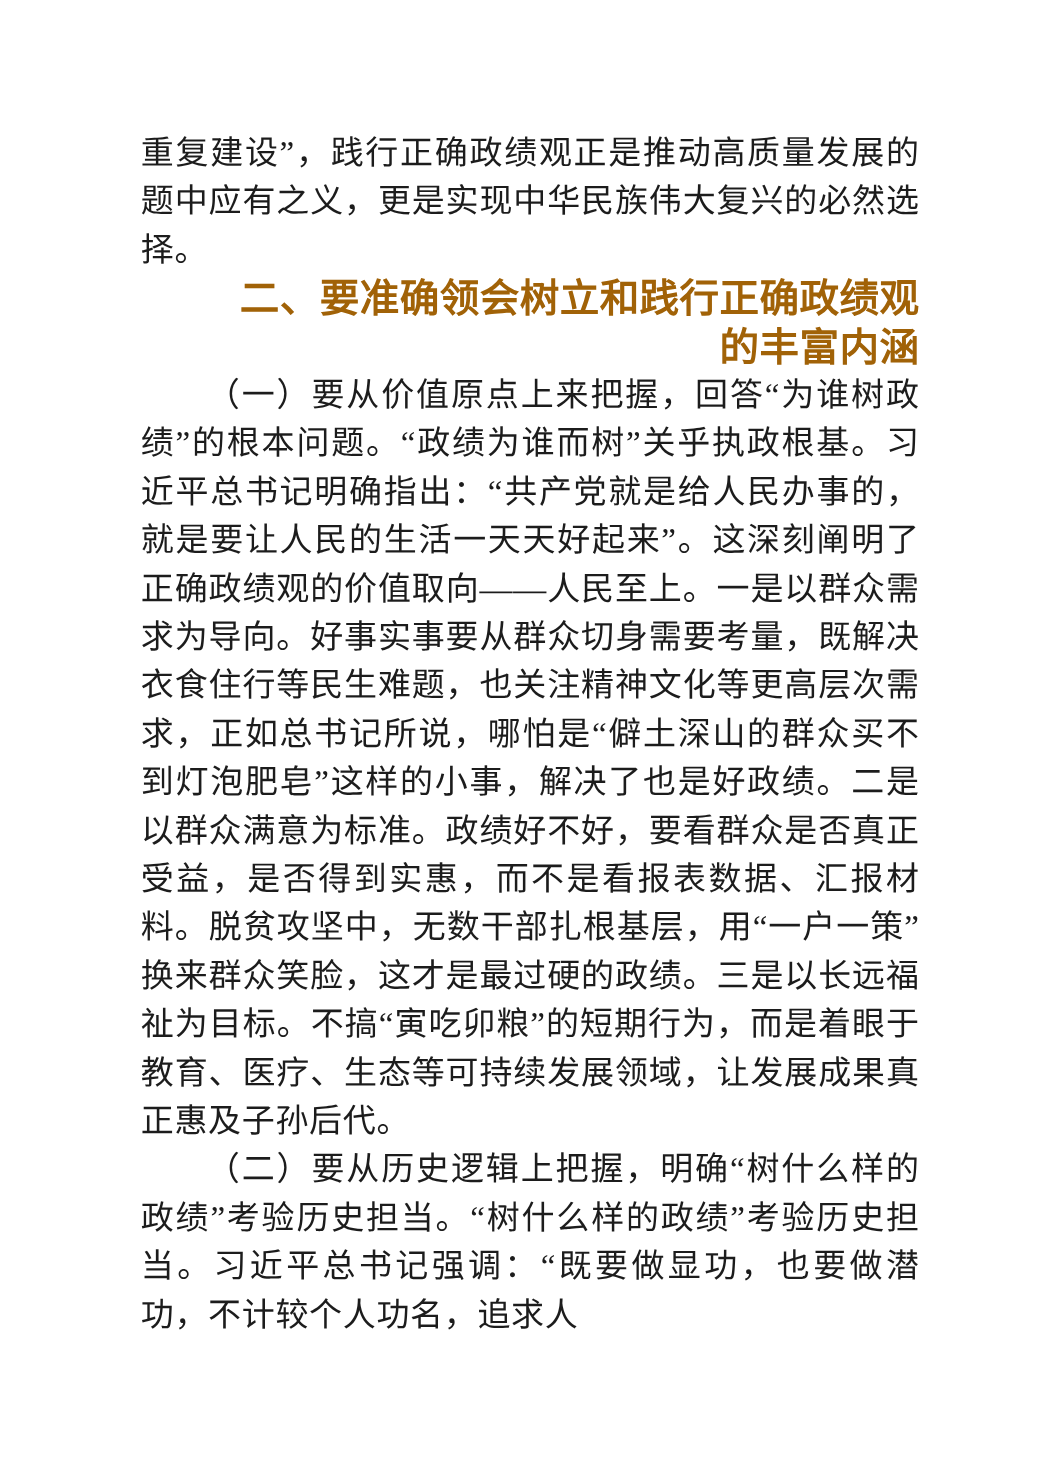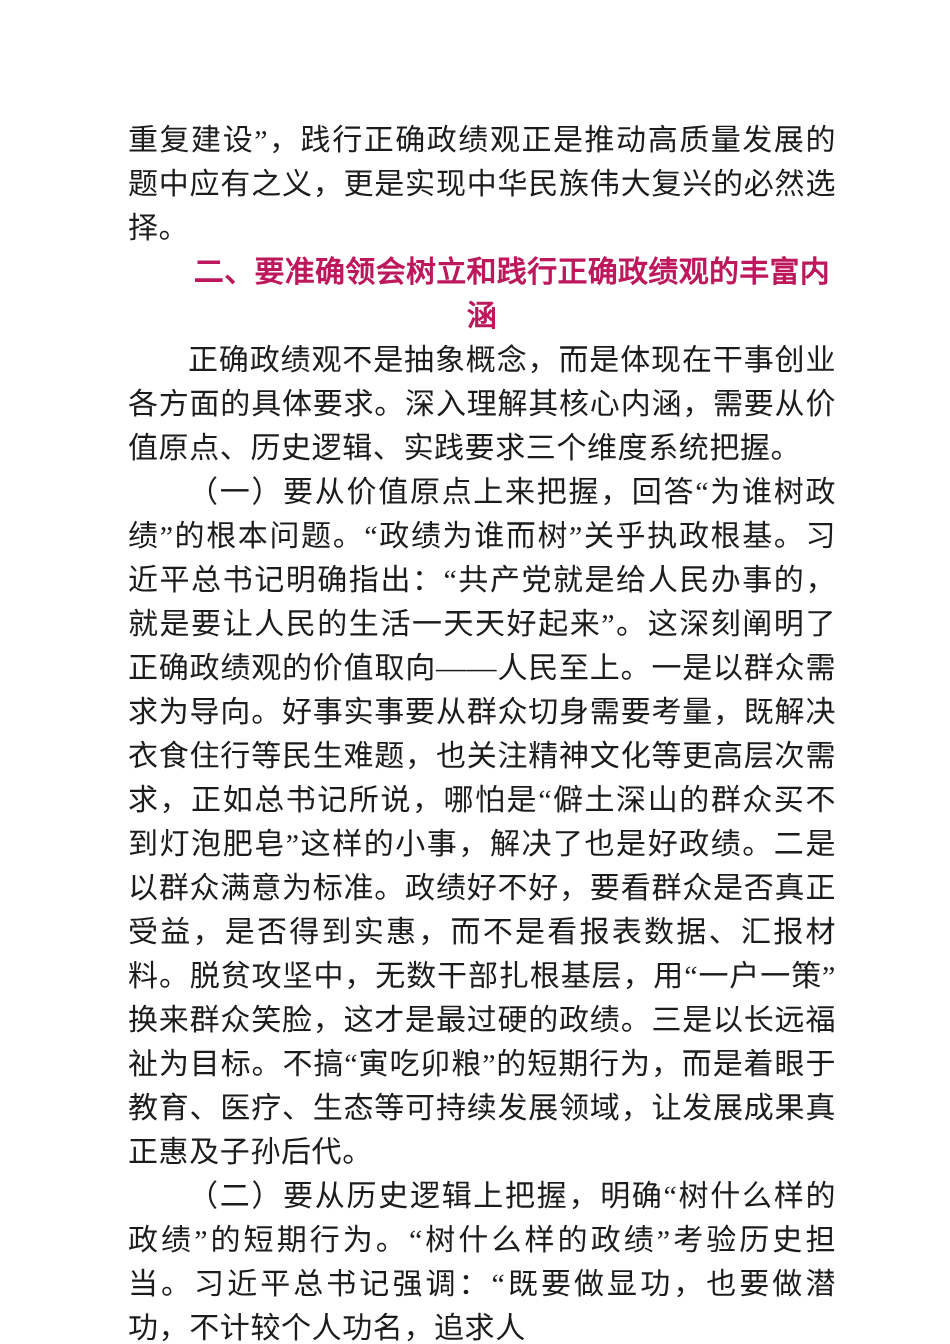--- a/index.html
+++ b/index.html
@@ -66,41 +66,40 @@
   
   .lead {
     font-weight: 400;
   }
 
   
   .heading1 {
     margin: 0;
     font-family: "Liberation Sans", "DejaVu Sans", sans-serif;
     font-weight: 700;
-    font-size: 30px;
+    font-size: 36px;
     line-height: 44px;
     text-indent: 2em;
     letter-spacing: 0.01em;
-    color: #be185d;
-    text-align: center;
+    color: #a16207;
+    text-align: right;
   }
 
   
   .blk + .blk { margin-top: 0; }
 </style>
 </head>
 <body>
 
 <div class="page">
   <div class="text-column">
 
     <p class="para body cont blk">重复建设”，践行正确政绩观正是推动高质量发展的题中应有之义，更是实现中华民族伟大复兴的必然选择。</p>
 
     <h2 class="heading1 blk">二、要准确领会树立和践行正确政绩观的丰富内涵</h2>
 
-    <p class="para body indent blk">正确政绩观不是抽象概念，而是体现在干事创业各方面的具体要求。深入理解其核心内涵，需要从价值原点、历史逻辑、实践要求三个维度系统把握。</p>
 
     <p class="para body indent blk"><span class="lead">（一）要从价值原点上来把握，回答“为谁树政绩”的根本问题。</span><span>“政绩为谁而树”关乎执政根基。习近平总书记明确指出：“共产党就是给人民办事的，就是要让人民的生活一天天好起来”。这深刻阐明了正确政绩观的价值取向——人民至上。一是以群众需求为导向。好事实事要从群众切身需要考量，既解决衣食住行等民生难题，也关注精神文化等更高层次需求，正如总书记所说，哪怕是“僻土深山的群众买不到灯泡肥皂”这样的小事，解决了也是好政绩。二是以群众满意为标准。政绩好不好，要看群众是否真正受益，是否得到实惠，而不是看报表数据、汇报材料。脱贫攻坚中，无数干部扎根基层，用“一户一策”换来群众笑脸，这才是最过硬的政绩。三是以长远福祉为目标。不搞“寅吃卯粮”的短期行为，而是着眼于教育、医疗、生态等可持续发展领域，让发展成果真正惠及子孙后代。</span></p>
 
-    <p class="para body indent blk"><span class="lead">（二）要从历史逻辑上把握，明确“树什么样的政绩”的短期行为。</span><span>“树什么样的政绩”考验历史担当。习近平总书记强调：“既要做显功，也要做潜功，不计较个人功名，追求人</span></p>
+    <p class="para body indent blk"><span class="lead">（二）要从历史逻辑上把握，明确“树什么样的政绩”考验历史担当。</span><span>“树什么样的政绩”考验历史担当。习近平总书记强调：“既要做显功，也要做潜功，不计较个人功名，追求人</span></p>
 
   </div>
 </div>
 
 </body></html>

